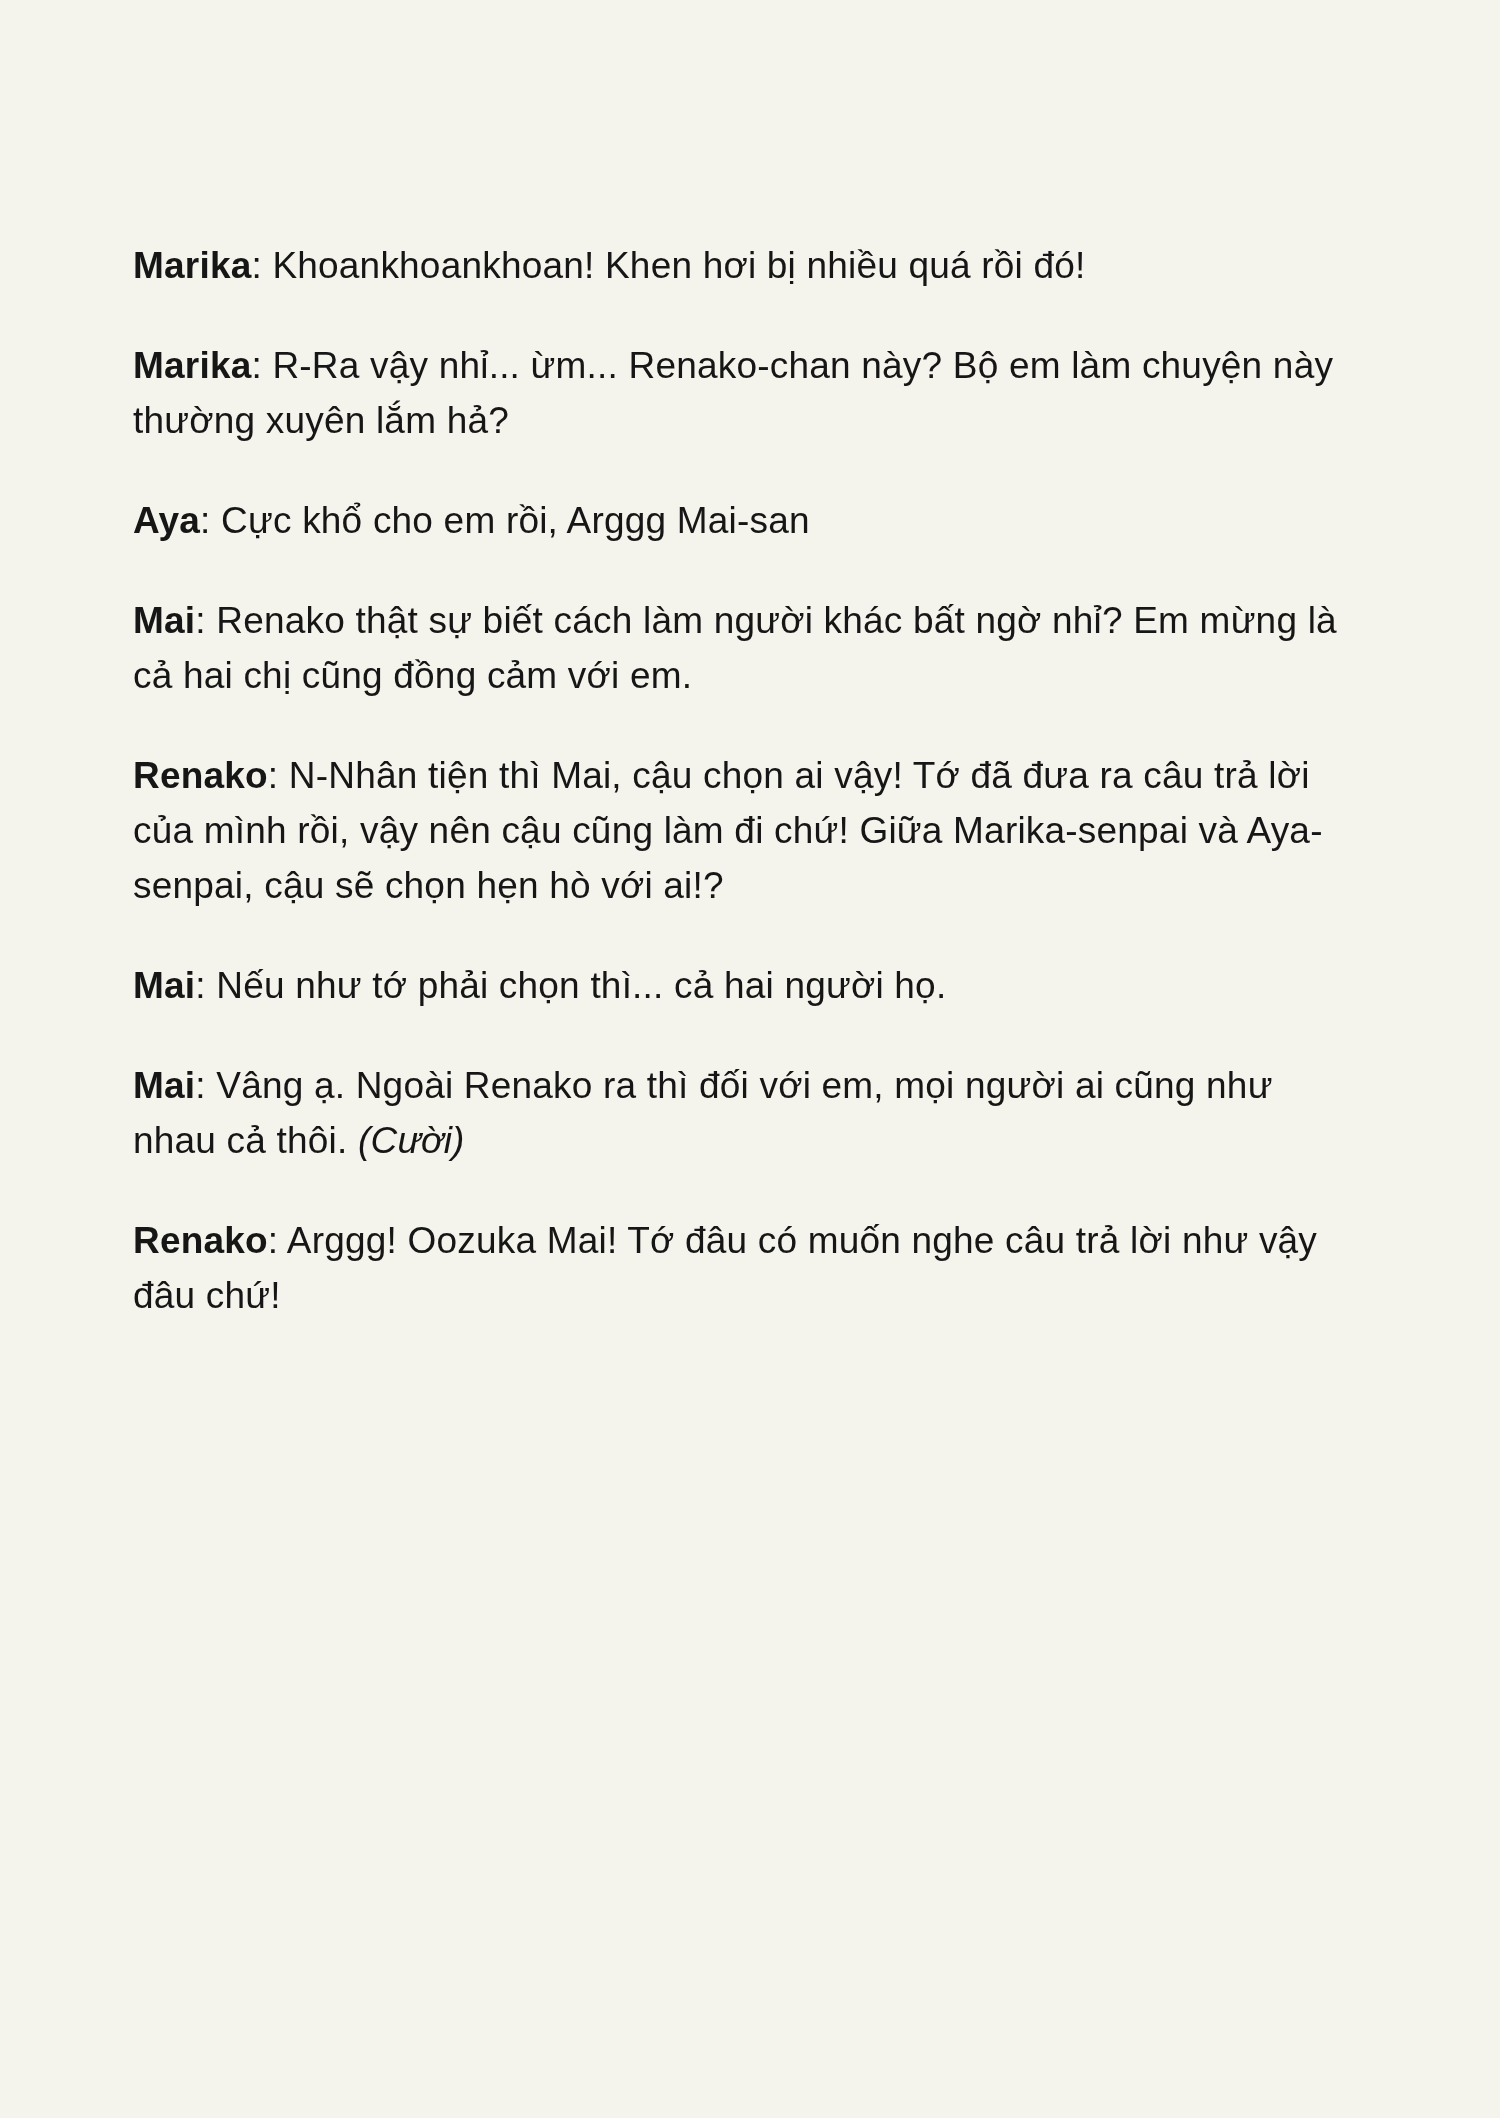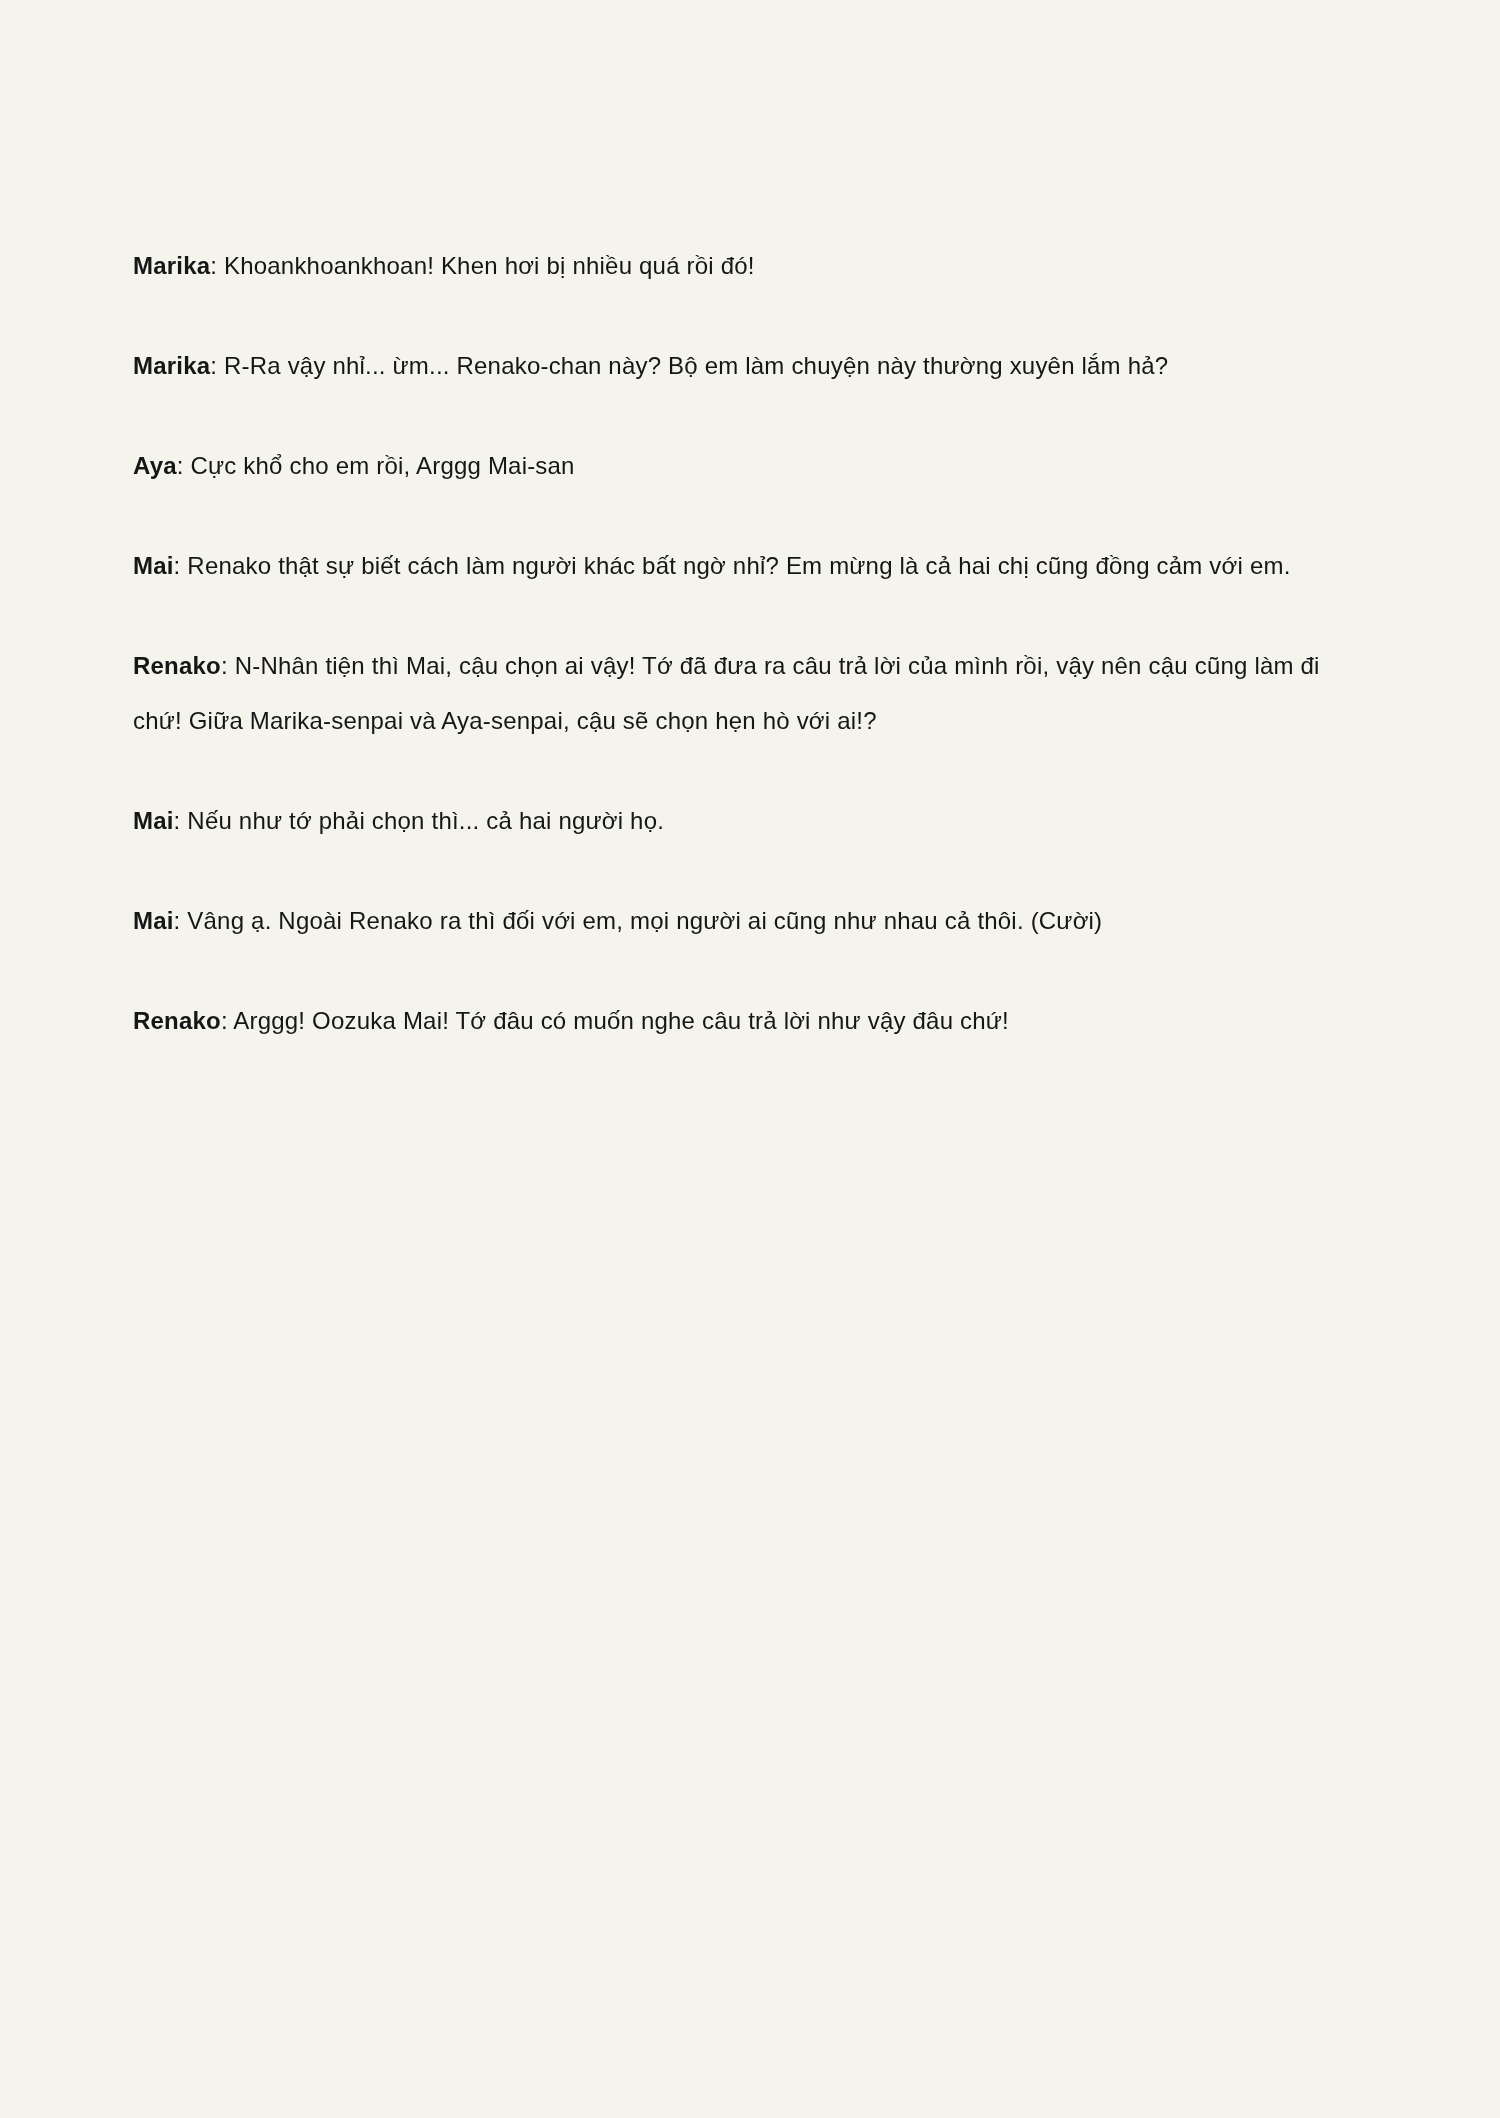--- a/index.html
+++ b/index.html
@@ -14,31 +14,32 @@
     color: #161616;
     overflow: hidden;
   }
   .page {
     box-sizing: border-box;
     width: 1500px;
     height: 2118px;
     padding: 238px 140px 0 133px;
   }
   .dialogue {
-    font-size: 24px;
+    font-size: 37px;
     line-height: 55px;
     letter-spacing: 0.2px;
   }
   .line {
     margin: 0 0 45px 0;
   }
   .speaker {
     font-weight: bold;
   }
   .italic-note {
+    font-style: italic;
   }
 </style>
 </head>
 <body>
 
 <div class="page">
   <div class="dialogue" id="dialogue-list">
   <p class="line"><span class="speaker">Marika</span><span class="separator">: </span><span class="text">Khoankhoankhoan! Khen hơi bị nhiều quá rồi đó!</span></p>
 
 

